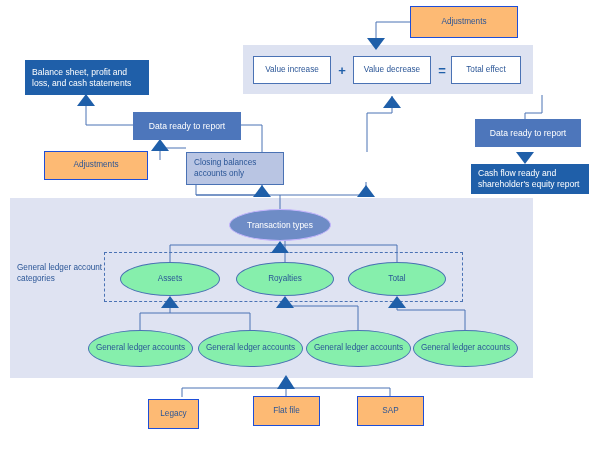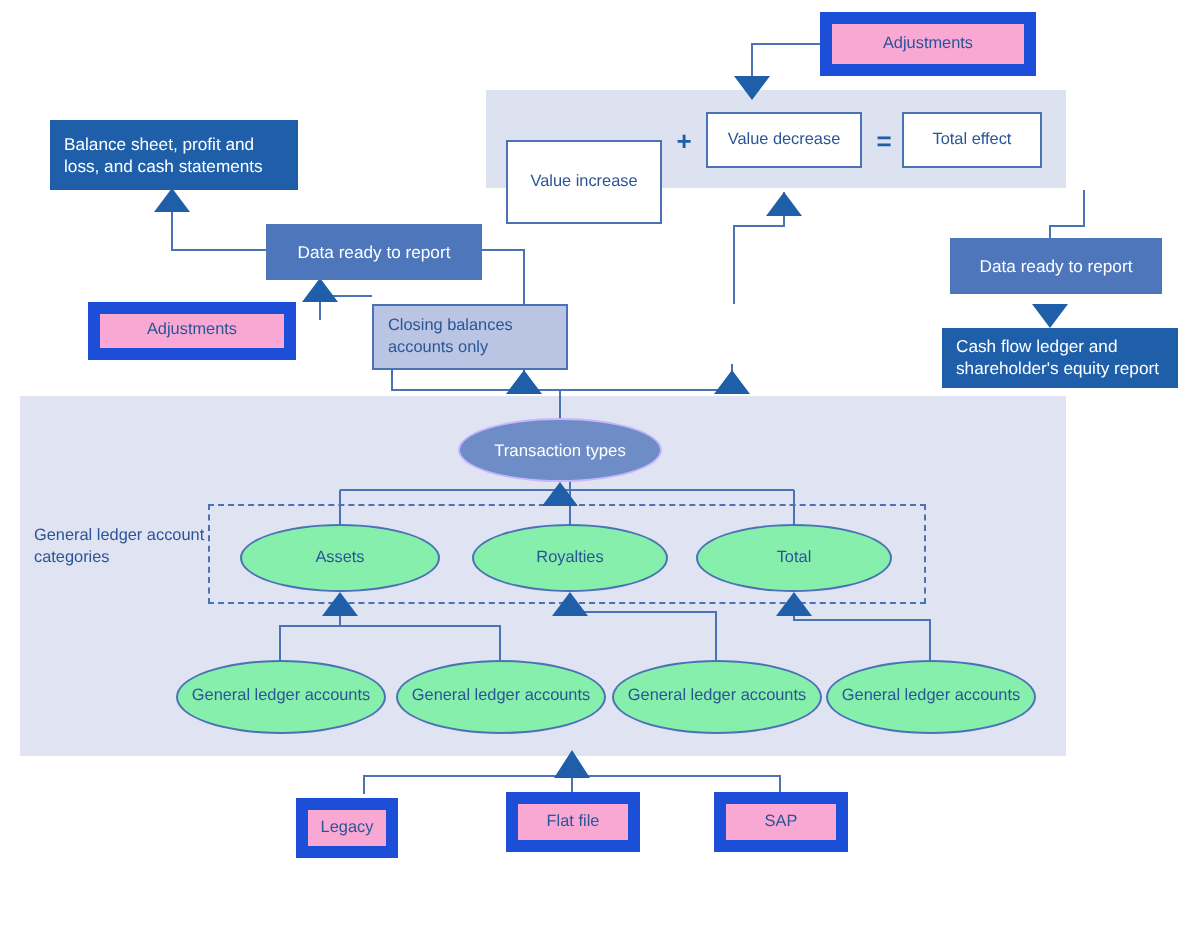--- a/index.html
+++ b/index.html
@@ -19,21 +19,21 @@
 
   
   .box-dark{
     background:#1f5fa9;border:1px solid #1f5fa9;color:#ffffff;
     font-size:8.6px;padding:3px 6px;justify-content:flex-start;text-align:left;
   }
   .box-mid{
     background:#4d76bb;border:1px solid #4d76bb;color:#ffffff;font-size:8.6px;
   }
   .box-light{
-    background:#f9a8d4;border:6px solid #1d4ed8;color:#2a5596;font-size:8.2px;
+    background:#fdba74;border:1px solid #1d4ed8;color:#2a5596;font-size:8.2px;
   }
   .box-light-left{
     background:#b9c5e3;border:1px solid #4a72b4;color:#2a5596;font-size:8.2px;
     justify-content:flex-start;text-align:left;padding:0 7px;
   }
   .box-white{
     background:#ffffff;border:1px solid #4a72b4;color:#2a5596;font-size:8.2px;
   }
 
   
@@ -153,42 +153,42 @@
 
   <div class="node box-light-left" style="left:186px;top:152px;width:98px;height:33px;">
     <span>Closing balances accounts only</span>
   </div>
 
 
   <div class="node box-light" style="left:410px;top:6px;width:108px;height:32px;">
     <span>Adjustments</span>
   </div>
 
-  <div class="node box-white" style="left:253px;top:70px;width:78px;height:42px;">
+  <div class="node box-white" style="left:253px;top:56px;width:78px;height:28px;">
     <span>Value increase</span>
   </div>
 
   <div class="op" style="left:334px;top:58px;width:16px;height:24px;">+</div>
 
   <div class="node box-white" style="left:353px;top:56px;width:78px;height:28px;align-items:center;">
     <span>Value decrease</span>
   </div>
 
   <div class="op" style="left:434px;top:58px;width:16px;height:24px;">=</div>
 
   <div class="node box-white" style="left:451px;top:56px;width:70px;height:28px;">
     <span>Total effect</span>
   </div>
 
   <div class="node box-mid" style="left:475px;top:119px;width:106px;height:28px;">
     <span>Data ready to report</span>
   </div>
 
   <div class="node box-dark" style="left:471px;top:164px;width:118px;height:30px;">
-    <span>Cash flow ledger and shareholder's equity report</span>
+    <span>Cash flow ready and shareholder's equity report</span>
   </div>
 
   <div class="ell ell-mid" style="left:229px;top:209px;width:102px;height:32px;">
     <span>Transaction types</span>
   </div>
 
   <div class="lbl" style="left:17px;top:263px;width:86px;">General ledger account categories</div>
 
   <div class="ell ell-white" style="left:120px;top:262px;width:100px;height:34px;">
     <span>Assets</span>

